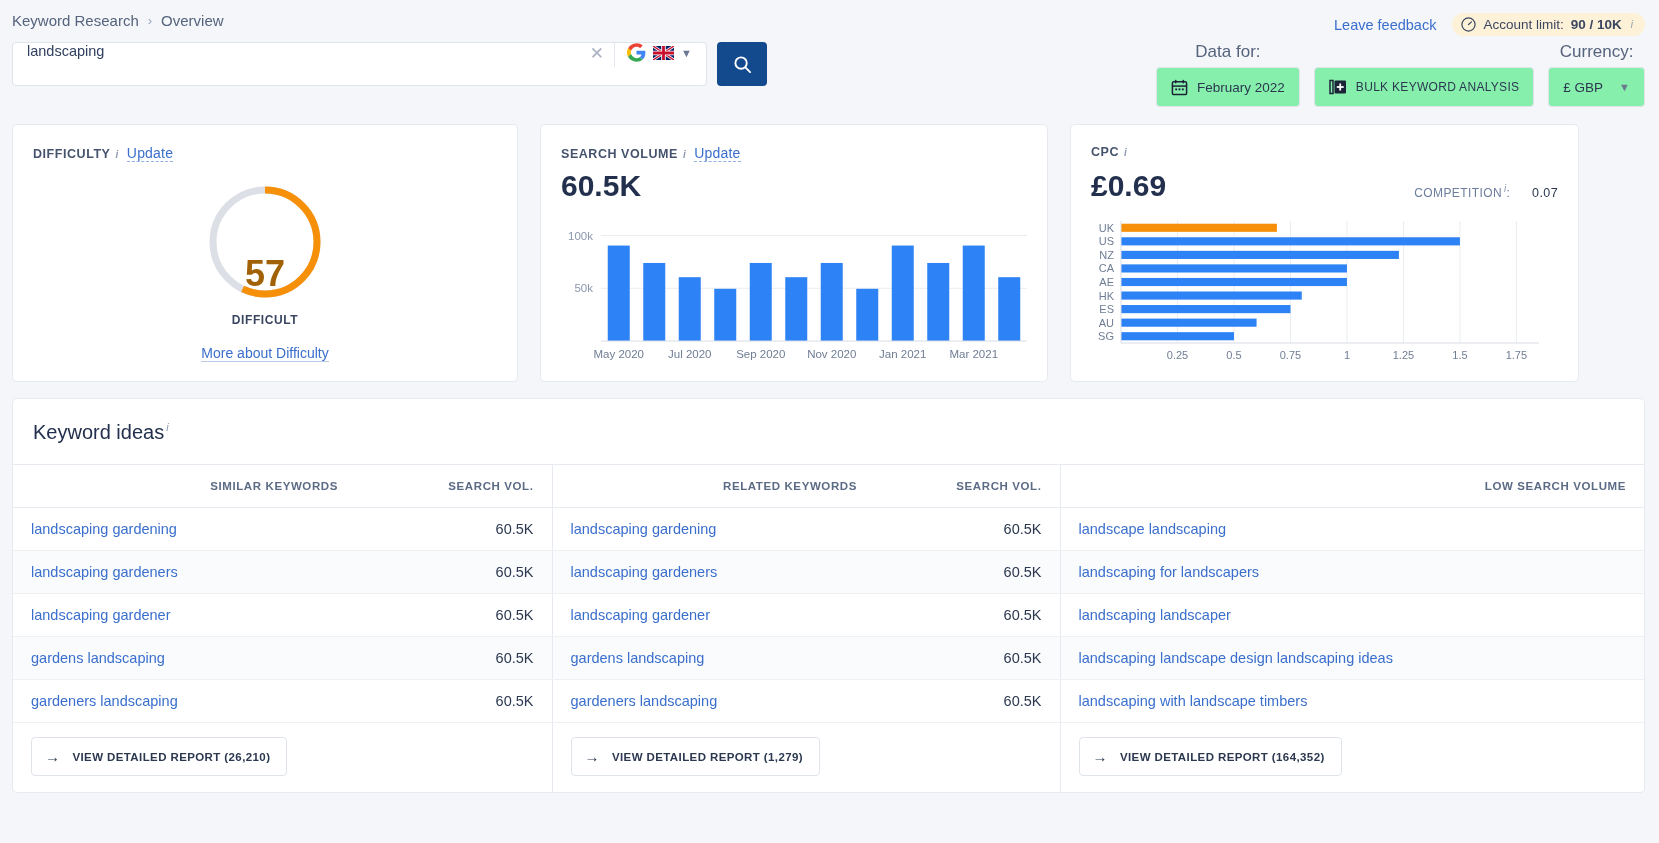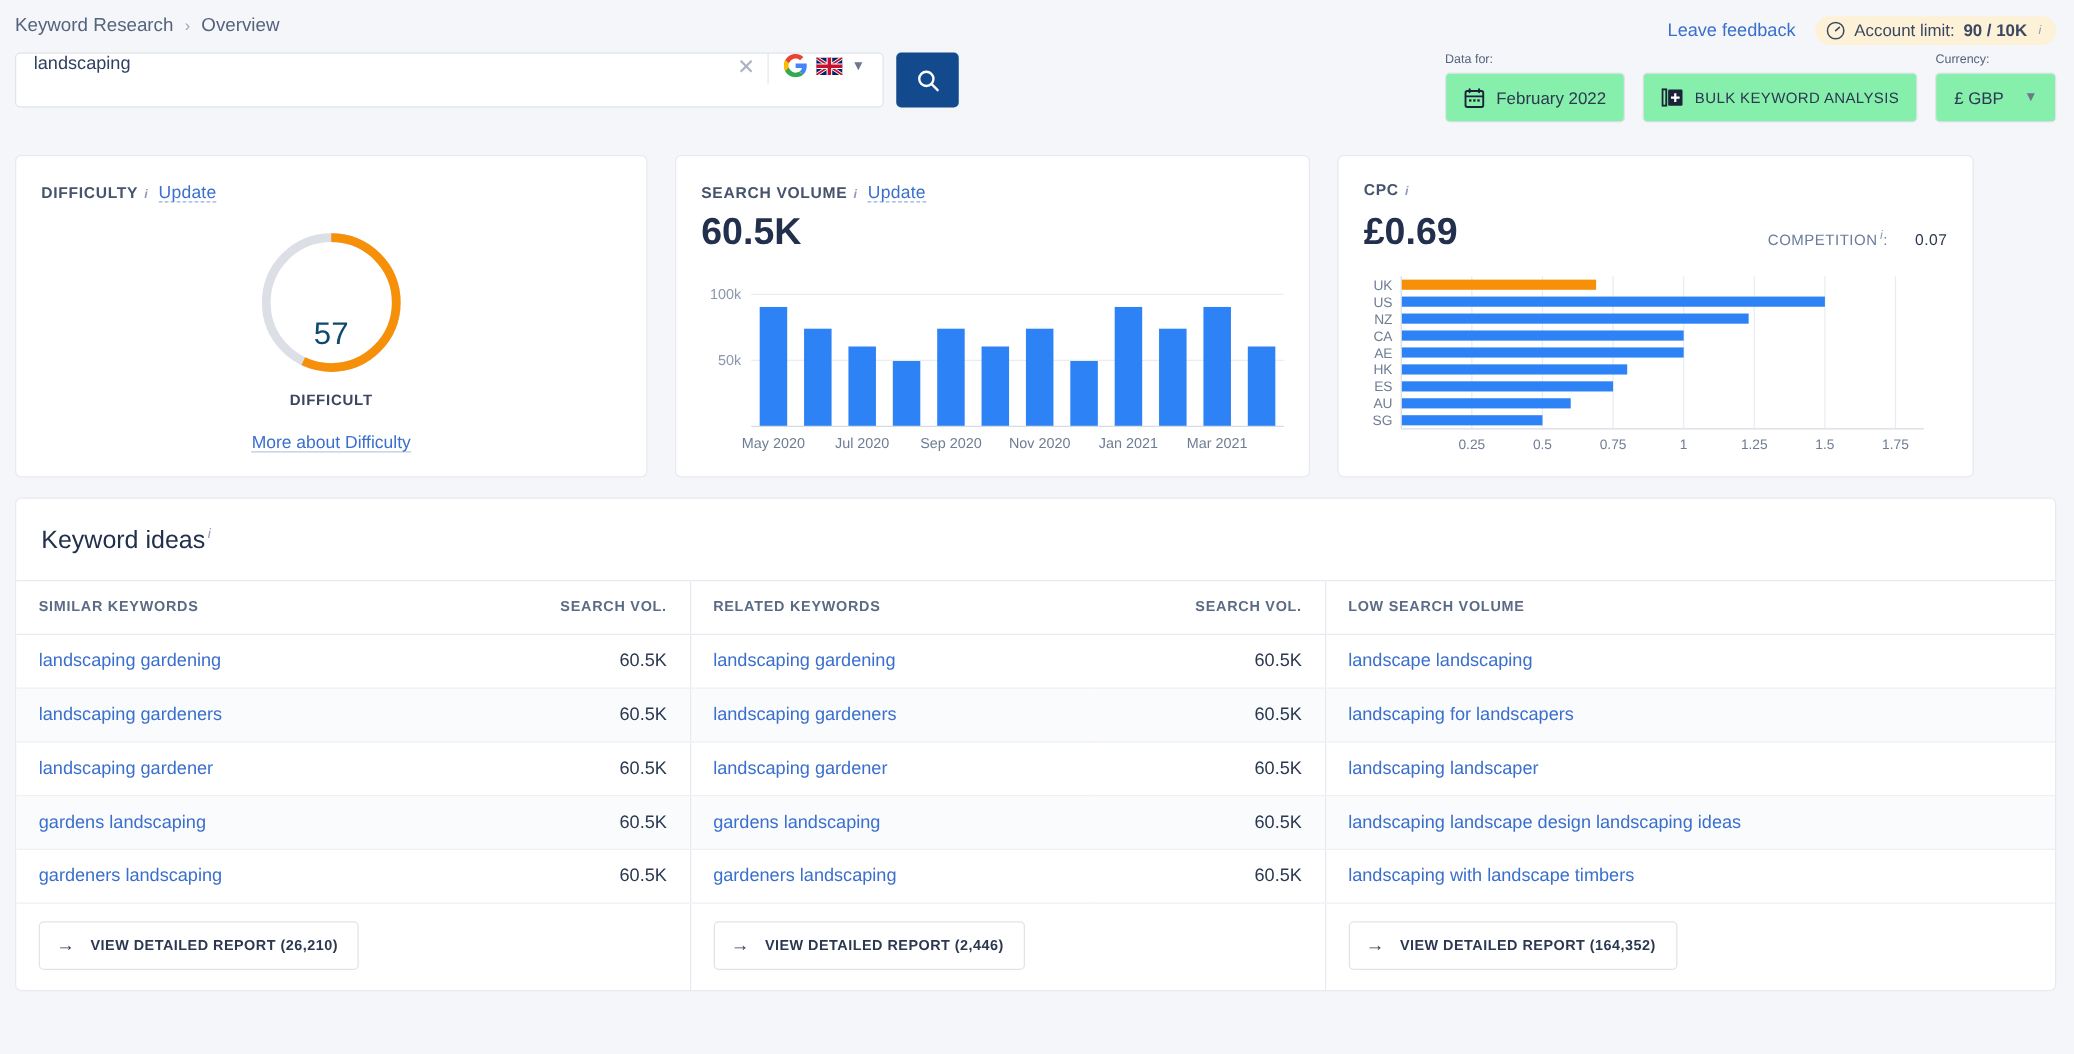--- a/index.html
+++ b/index.html
@@ -46,21 +46,21 @@
   .engine-sel { display: flex; align-items: center; gap: 7px; padding: 0 4px 0 12px; cursor: pointer; }
   .flag { width: 21px; height: 14px; }
   .chev-d { color: #6b7890; font-size: 11px; }
   .search-btn {
     width: 50px; height: 44px; background: #134a8e; border: none; border-radius: 4px;
     display: flex; align-items: center; justify-content: center; cursor: pointer;
   }
 
   .controls { position: absolute; right: 14px; top: 6px; display: flex; align-items: flex-end; gap: 14px; }
   .ctl-group { display: flex; flex-direction: column; gap: 5px; }
-  .ctl-label { font-size: 10px; color: #55637d; }
+  .ctl-label { font-size: 17px; color: #55637d; text-align: center; }
   .ctl-btn {
     height: 40px; background: #86efac; border: 1px solid #dfe3ea; border-radius: 4px;
     display: flex; align-items: center; gap: 9px; padding: 0 14px; cursor: pointer;
     font-size: 13.5px; color: #2b3850;
   }
   .ctl-btn.upper { font-size: 12px; letter-spacing: .3px; }
   .cal-ic { width: 17px; height: 17px; }
 
   
   .cards { display: flex; gap: 22px; padding: 14px 14px 0 12px; }
@@ -74,21 +74,21 @@
     font-size: 12.5px; letter-spacing: .55px; color: #46536d; font-weight: bold;
   }
   .kpi-label .upd {
     font-weight: normal; letter-spacing: .2px; font-size: 14px; color: #3a6fcd;
     border-bottom: 1px dashed #8fb0e0; cursor: pointer; margin-left: 5px;
   }
   .kpi-big { position: absolute; left: 20px; top: 44px; font-size: 30px; font-weight: bold; color: #22304d; }
 
   
   .gauge-wrap { position: absolute; left: 0; right: 0; top: 58px; display: flex; flex-direction: column; align-items: center; }
-  .gauge-num { position: absolute; top: 70px; font-size: 25px; color: #0c4a6e; }
+  .gauge-num { position: absolute; top: 70px; font-size: 36px; color: #a16207; font-weight: bold; }
   .gauge-cap { margin-top: 12px; font-size: 12px; font-weight: bold; letter-spacing: .6px; color: #3b4761; }
   .more-link { margin-top: 18px; font-size: 14px; color: #3a6fcd; border-bottom: 1px solid #b9cbe8; cursor: pointer; }
 
   
   .volchart { position: absolute; left: 18px; top: 92px; }
   .cpcchart { position: absolute; left: 16px; top: 90px; }
   .competition {
     position: absolute; right: 20px; top: 58px; font-size: 12px;
     letter-spacing: .4px; color: #6b7c9c;
   }
@@ -97,21 +97,21 @@
   
   .ideas {
     margin: 16px 14px 0 12px; background: #fff;
     border: 1px solid #e7eaf0; border-radius: 5px; overflow: hidden;
   }
   .ideas-title { padding: 22px 0 20px 20px; font-size: 20px; color: #22304d; }
   .ideas-title .sup-i { font-size: 11px; }
   table { width: 100%; border-collapse: collapse; table-layout: fixed; }
   thead th {
     font-size: 11.5px; letter-spacing: .6px; font-weight: bold; color: #5c6b85;
-    text-align: left; padding: 15px 18px; border-top: 1px solid #e7eaf0;
+    text-align: right; padding: 15px 18px; border-top: 1px solid #e7eaf0;
     border-bottom: 1px solid #e7eaf0; background: #fff; vertical-align: middle;
   }
   thead th.num { text-align: right; }
   td { padding: 13px 18px; font-size: 14.5px; border-bottom: 1px solid #eef0f4; }
   td.kw { color: #3a6fcd; cursor: pointer; }
   td.num { text-align: right; color: #2b3850; }
   .bdl { border-left: 1px solid #e7eaf0; }
   tbody tr:nth-child(even) { background: #fafbfc; }
   .col-a { width: 343px; } .col-b { width: 196px; }
   .col-c { width: 323px; } .col-d { width: 185px; }
@@ -388,21 +388,21 @@
       <tr class="report-row">
         <td colspan="2">
           <span class="rep-btn">
             <span class="arrow-ic">→</span>
             <span>VIEW DETAILED REPORT (26,210)</span>
           </span>
         </td>
         <td colspan="2" class="bdl">
           <span class="rep-btn">
             <span class="arrow-ic">→</span>
-            <span>VIEW DETAILED REPORT (2,446)</span>
+            <span>VIEW DETAILED REPORT (1,279)</span>
           </span>
         </td>
         <td class="bdl">
           <span class="rep-btn">
             <span class="arrow-ic">→</span>
             <span>VIEW DETAILED REPORT (164,352)</span>
           </span>
         </td>
       </tr>
     </tfoot>

